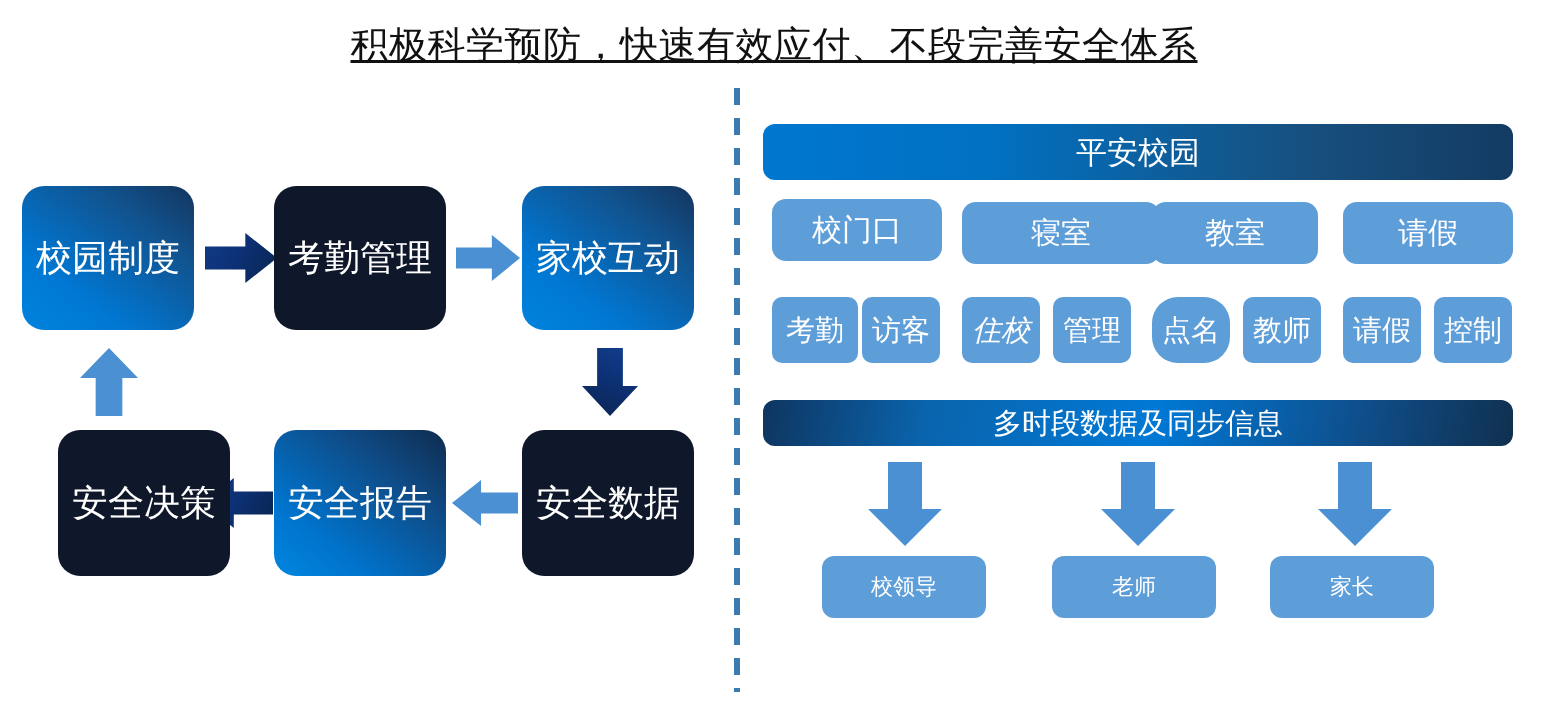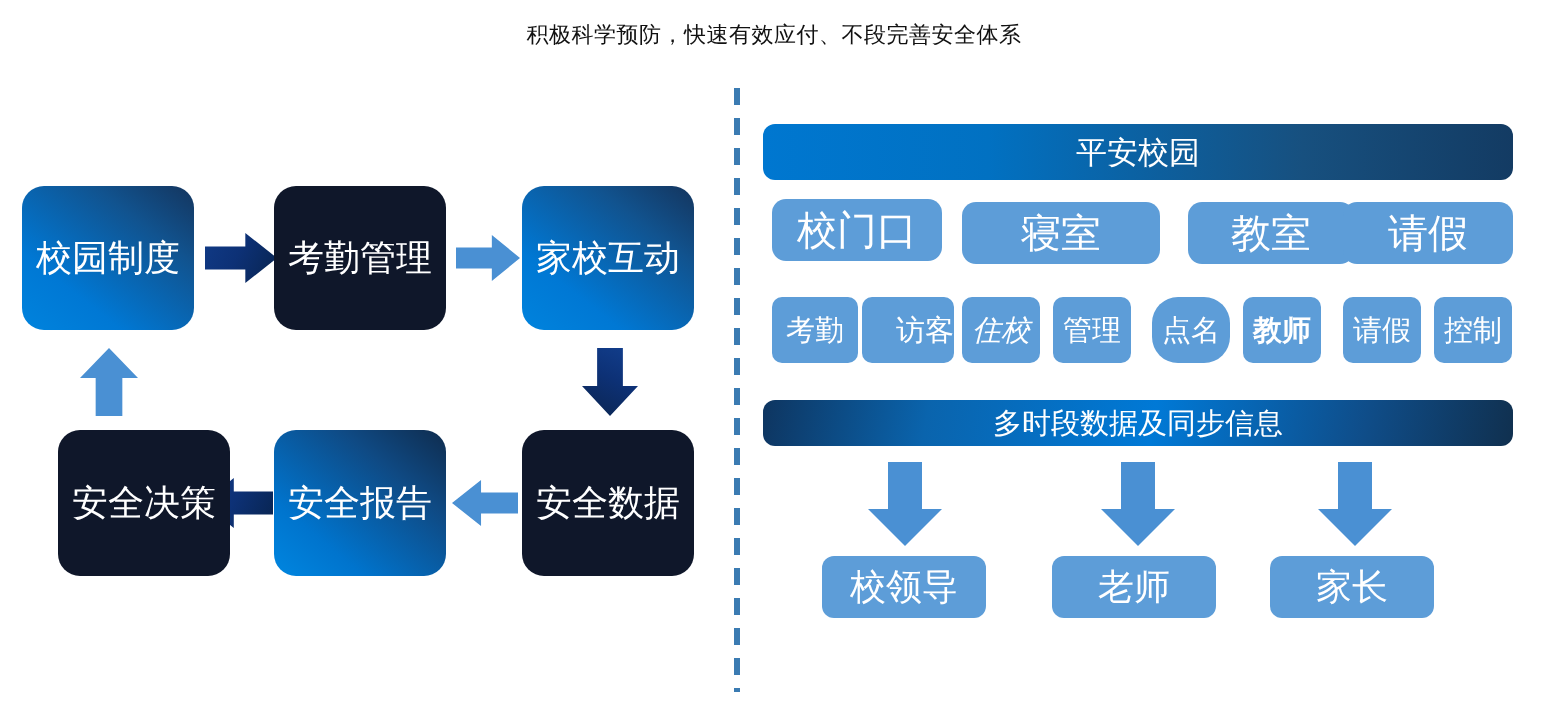--- a/index.html
+++ b/index.html
@@ -16,24 +16,25 @@
     -webkit-font-smoothing: antialiased;
   }
 
   
   #diagram-title {
     position: absolute;
     top: 20px;
     left: 0;
     width: 1548px;
     text-align: center;
-    font-size: 22px;
+    font-size: 38px;
     color: #111111;
     letter-spacing: 0.5px;
     white-space: nowrap;
+    text-decoration: underline;
   }
 
   
   #center-divider {
     position: absolute;
     left: 734px;
     top: 88px;
     width: 6px;
     height: 604px;
     background-image: linear-gradient(#3b7bb2 0 56%, rgba(0,0,0,0) 56% 100%);
@@ -125,24 +126,24 @@
     box-sizing: border-box;
     display: flex;
     align-items: center;
     justify-content: center;
     background: #5d9dd8;
     color: #ffffff;
     border-radius: 12px;
     white-space: nowrap;
     line-height: 1;
   }
-  .row2 { height: 62px; font-size: 40px; border-radius: 14px; }
+  .row2 { height: 62px; font-size: 30px; border-radius: 14px; }
   .row3 { height: 66px; font-size: 29px; border-radius: 10px; top: 297px; }
   .leaf {
-    height: 62px; font-size: 36px; border-radius: 12px; top: 556px;
+    height: 62px; font-size: 22px; border-radius: 12px; top: 556px;
     background: #5d9dd8;
   }
 </style>
 </head>
 <body>
 
 <div id="diagram-title">积极科学预防，快速有效应付、不段完善安全体系</div>
 
 <div id="center-divider"></div>
 
@@ -191,43 +192,43 @@
   <div class="bar" id="bar-campus">
     <span>平安校园</span>
   </div>
 
   <div class="chip row2" style="left:772px; top:199px; width:170px;">
     <span>校门口</span>
   </div>
   <div class="chip row2" style="left:962px; top:202px; width:198px;">
     <span>寝室</span>
   </div>
-  <div class="chip row2" style="left:1152px; top:202px; width:166px;margin-left:36px;">
+  <div class="chip row2" style="left:1152px; top:202px; width:166px;">
     <span>教室</span>
   </div>
   <div class="chip row2" style="left:1343px; top:202px; width:170px;">
     <span>请假</span>
   </div>
 
   <div class="chip row3" style="left:772px; width:86px;">
     <span>考勤</span>
   </div>
-  <div class="chip row3" style="left:862px; width:92px;justify-content:flex-end;">
+  <div class="chip row3" style="left:862px; width:78px;">
     <span>访客</span>
   </div>
   <div class="chip row3" style="left:962px; width:78px;font-style:italic;">
     <span>住校</span>
   </div>
   <div class="chip row3" style="left:1053px; width:78px;">
     <span>管理</span>
   </div>
   <div class="chip row3" style="left:1152px; width:78px;border-radius:26px;">
     <span>点名</span>
   </div>
-  <div class="chip row3" style="left:1243px; width:78px;font-weight:bold;">
+  <div class="chip row3" style="left:1243px; width:78px;">
     <span>教师</span>
   </div>
   <div class="chip row3" style="left:1343px; width:78px;">
     <span>请假</span>
   </div>
   <div class="chip row3" style="left:1434px; width:78px;text-align:center;">
     <span>控制</span>
   </div>
 
   <div class="bar" id="bar-sync">

